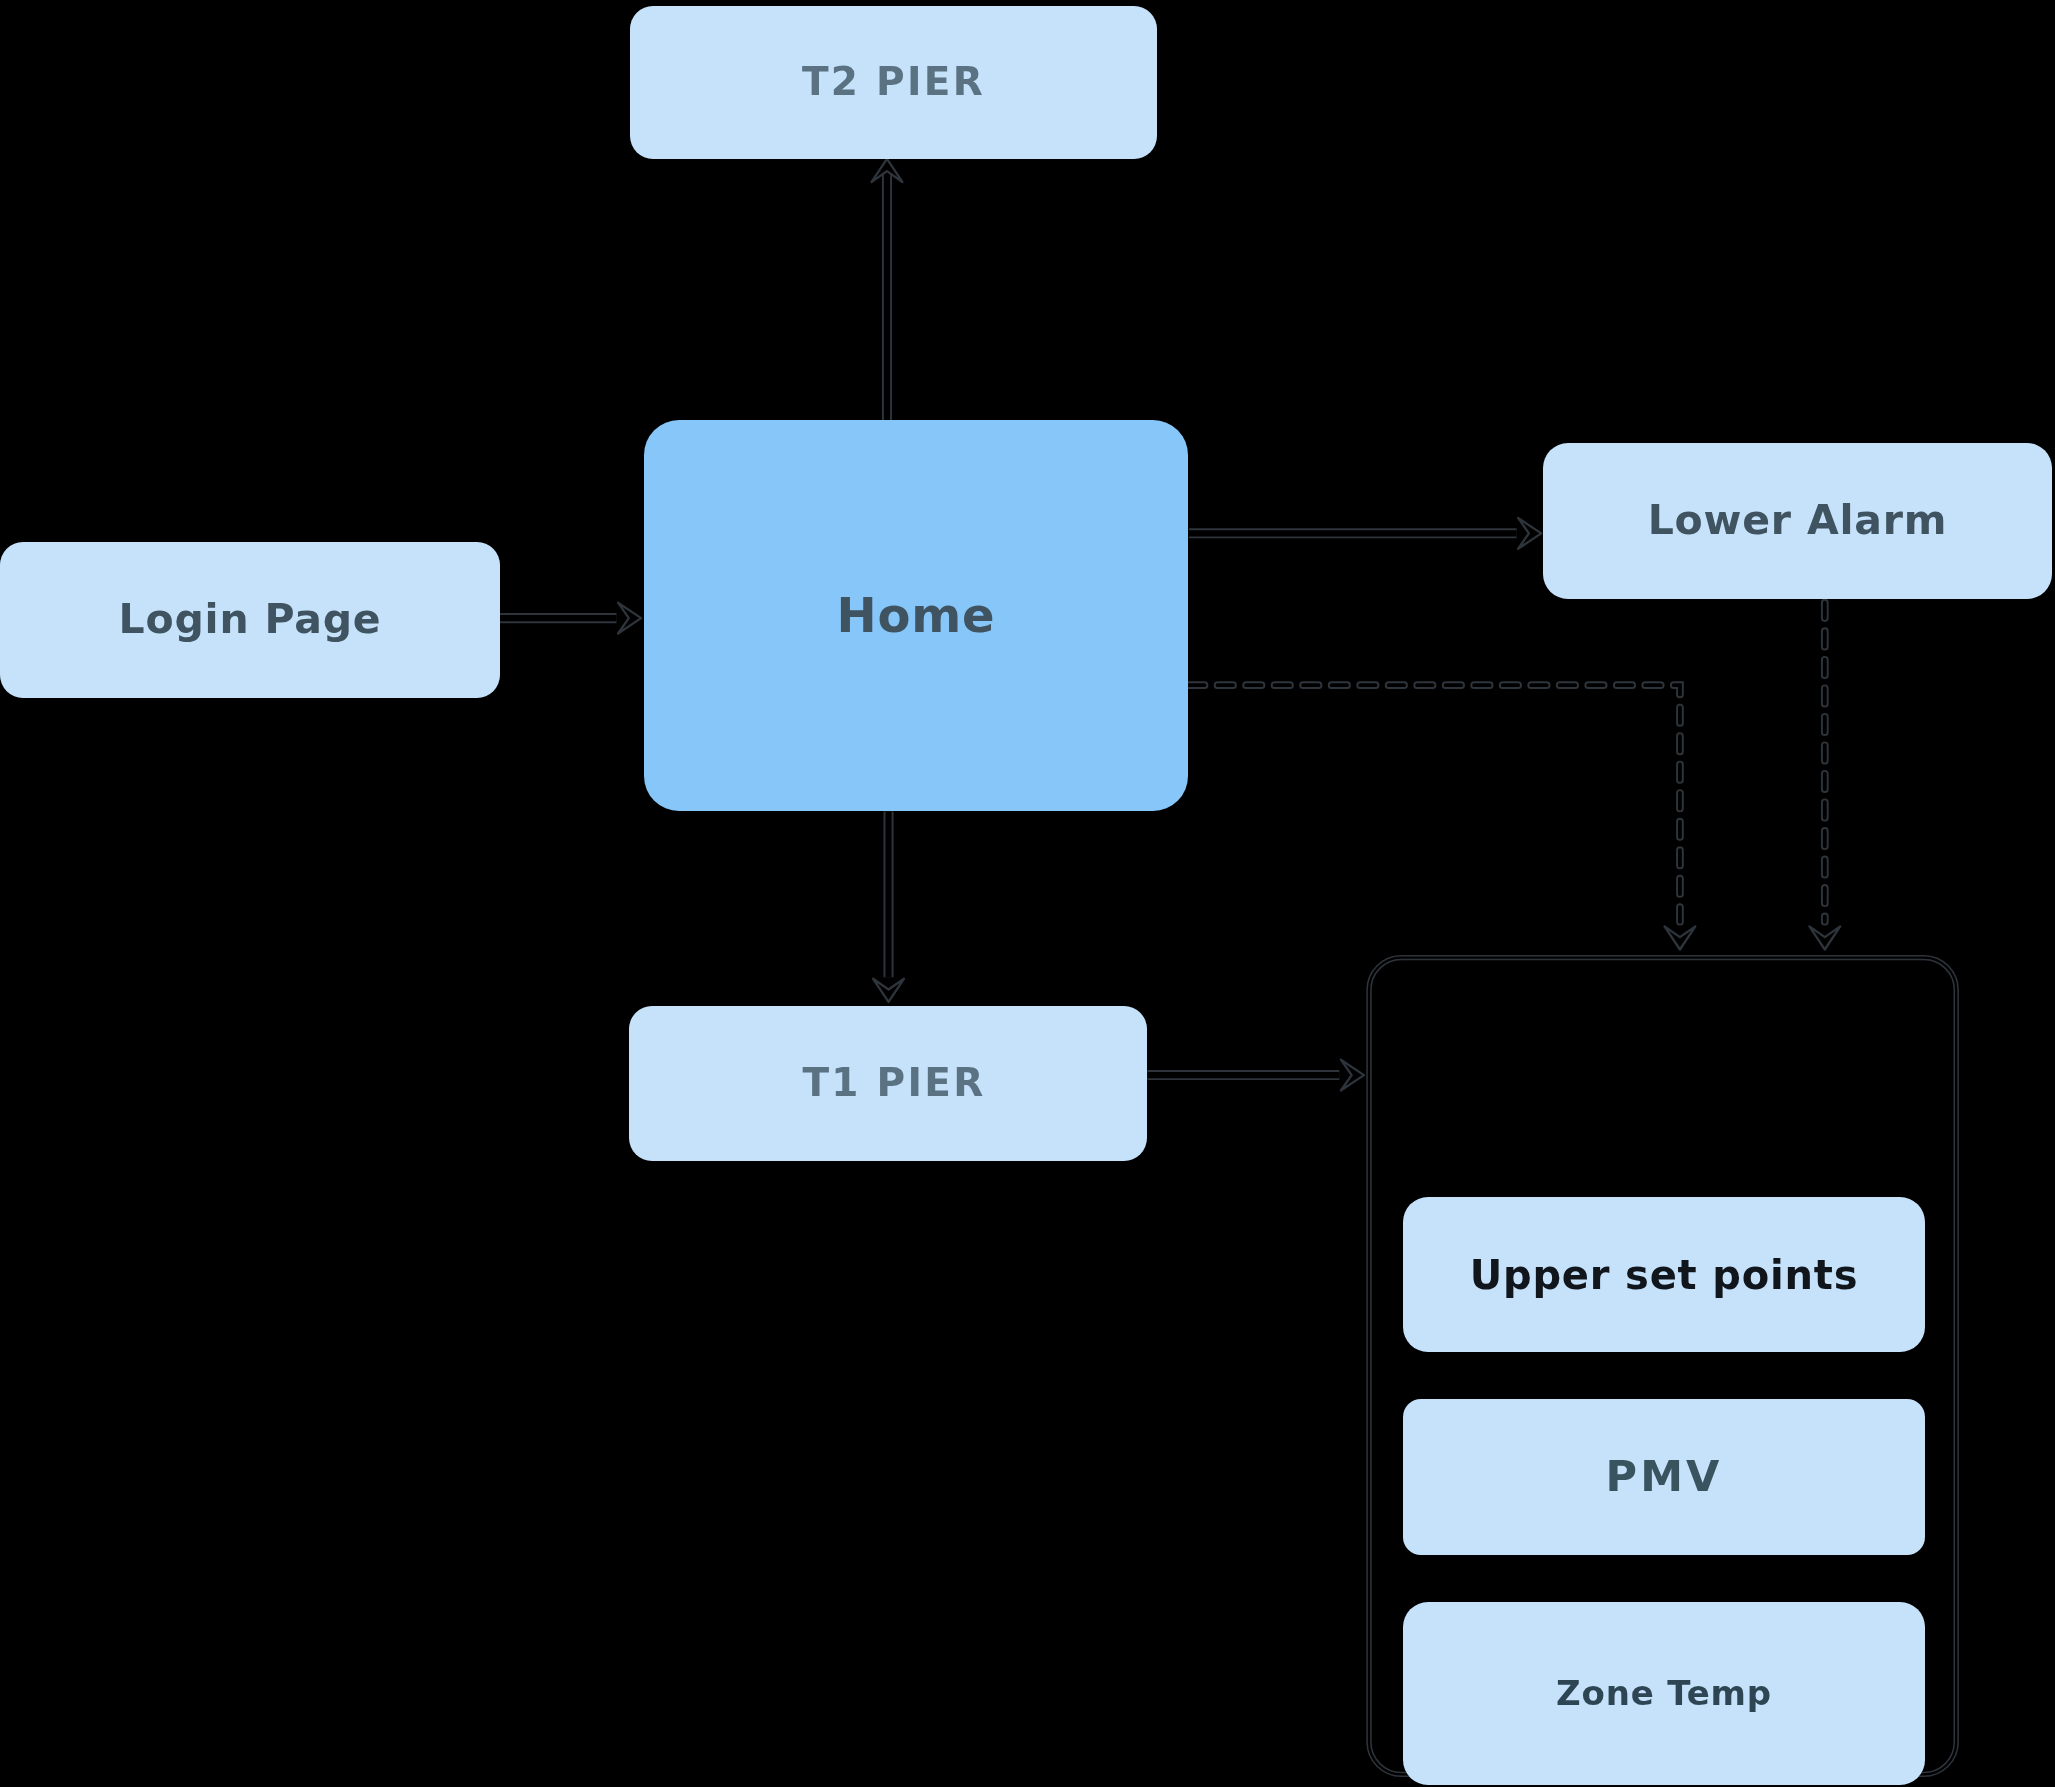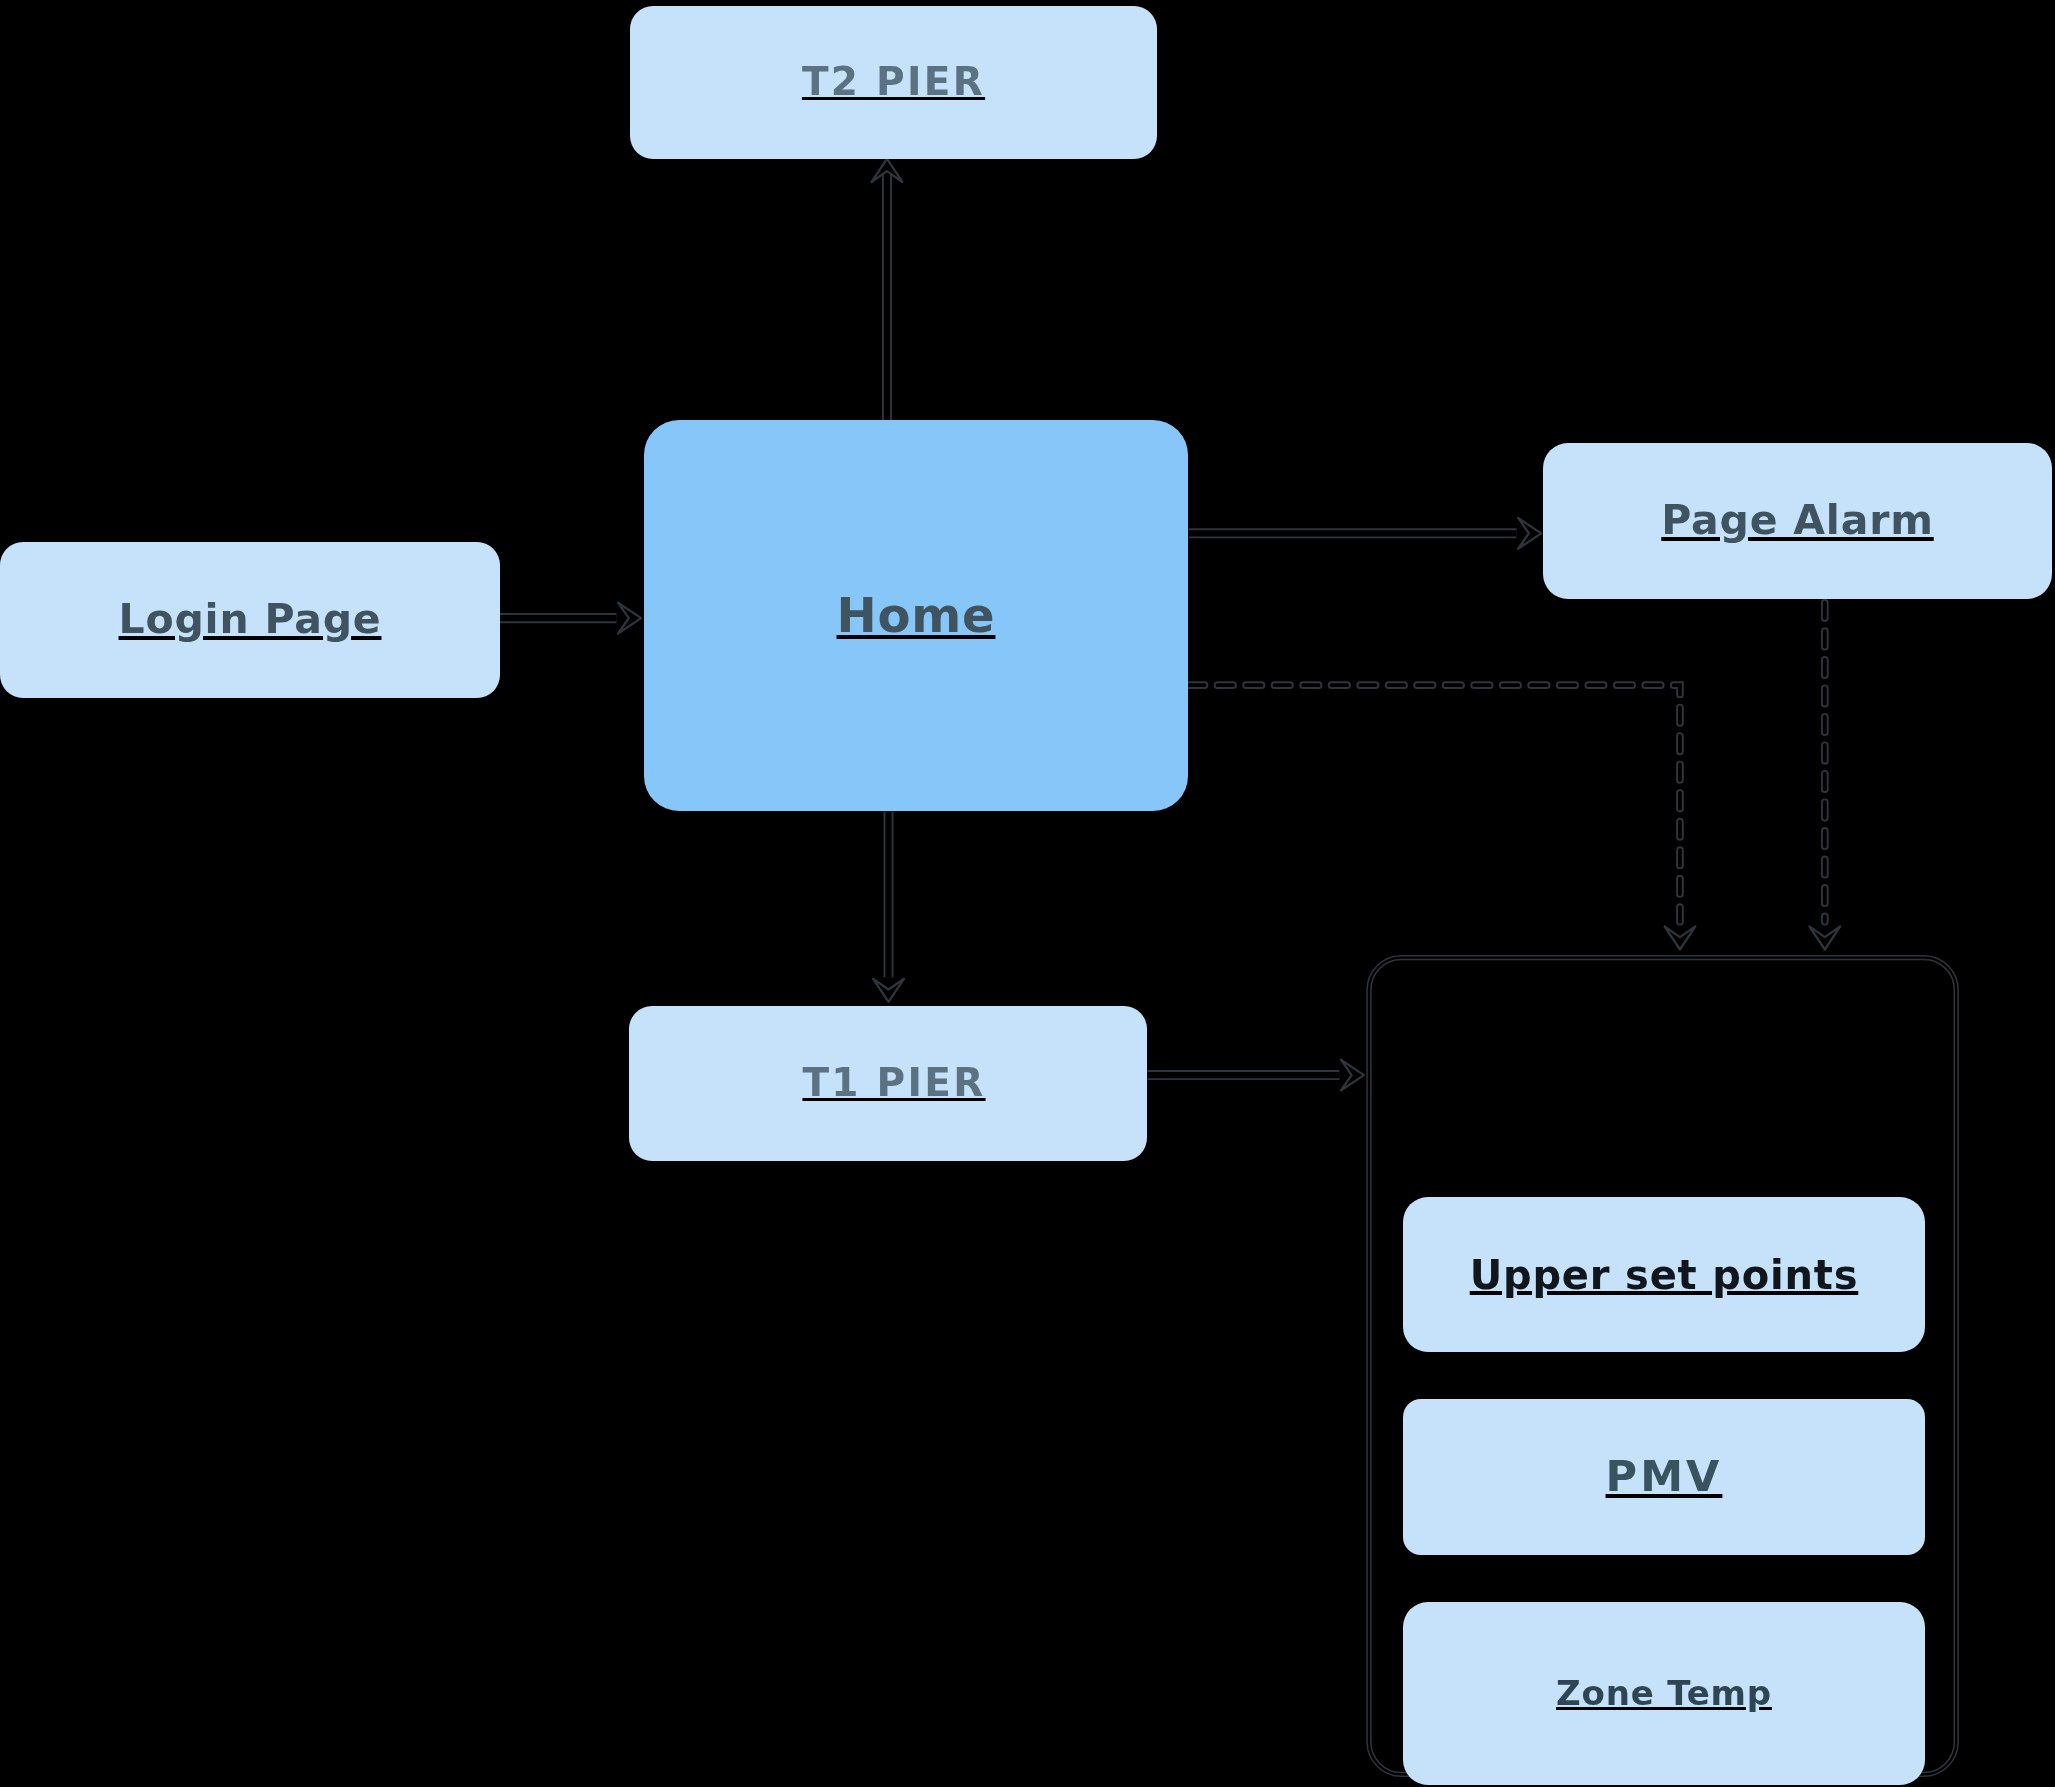--- a/index.html
+++ b/index.html
@@ -24,21 +24,20 @@
   .connector-outer{fill:none;stroke:var(--line);stroke-width:13px;}
   .connector-inner{fill:none;stroke:var(--background);stroke-width:8px;}
   .connector-outer.dashed{stroke-width:10px;stroke-dasharray:20 17;stroke-linecap:round;}
   .connector-inner.dashed{stroke-width:5px;stroke-dasharray:20 17;stroke-linecap:round;}
   .arrowhead{fill:var(--background);stroke:var(--line);stroke-width:3px;stroke-linejoin:round;}
   .group-outline-outer{fill:none;stroke:var(--line);stroke-width:7px;}
   .group-outline-inner{fill:none;stroke:var(--background);stroke-width:3px;}
   .node{
     position:absolute;display:flex;align-items:center;justify-content:center;
     text-align:left;
-    text-decoration:underline;
   }
   .node.light{background:var(--box-light);}
   .node.home{background:var(--box-home);}
   .lbl{display:block;font-weight:bold;line-height:1.2;}
   .lbl.pier{font-size:39px;letter-spacing:2.3px;color:var(--text-pier);}
   .lbl.home-lbl{font-size:48px;letter-spacing:0.8px;color:var(--text-main);}
   .lbl.main{font-size:41px;letter-spacing:0.8px;color:var(--text-main);}
   .lbl.setpoint{font-size:40px;letter-spacing:0.8px;color:var(--text-dark);}
   .lbl.pmv-lbl{font-size:43px;letter-spacing:3.1px;color:var(--text-pmv);}
   .lbl.zone-lbl{font-size:34px;letter-spacing:0.8px;color:var(--text-zone);}
@@ -104,21 +103,21 @@
 
   <div class="node home" style="left:644px;top:420px;width:544px;height:391px;border-radius:35px;">
     <span class="lbl home-lbl">Home</span>
   </div>
 
   <div class="node light" style="left:0px;top:542px;width:500px;height:156px;border-radius:23px;">
     <span class="lbl main">Login Page</span>
   </div>
 
   <div class="node light" style="left:1543px;top:443px;width:509px;height:156px;border-radius:25px;">
-    <span class="lbl main">Page Alarm</span>
+    <span class="lbl main">Lower Alarm</span>
   </div>
 
   <div class="node light" style="left:629px;top:1006px;width:518px;height:155px;border-radius:23px;padding-left:12px;">
     <span class="lbl pier">T1 PIER</span>
   </div>
 
 
   <div class="node light" style="left:1403px;top:1197px;width:522px;height:155px;border-radius:25px;">
     <span class="lbl setpoint">Upper set points</span>
   </div>

